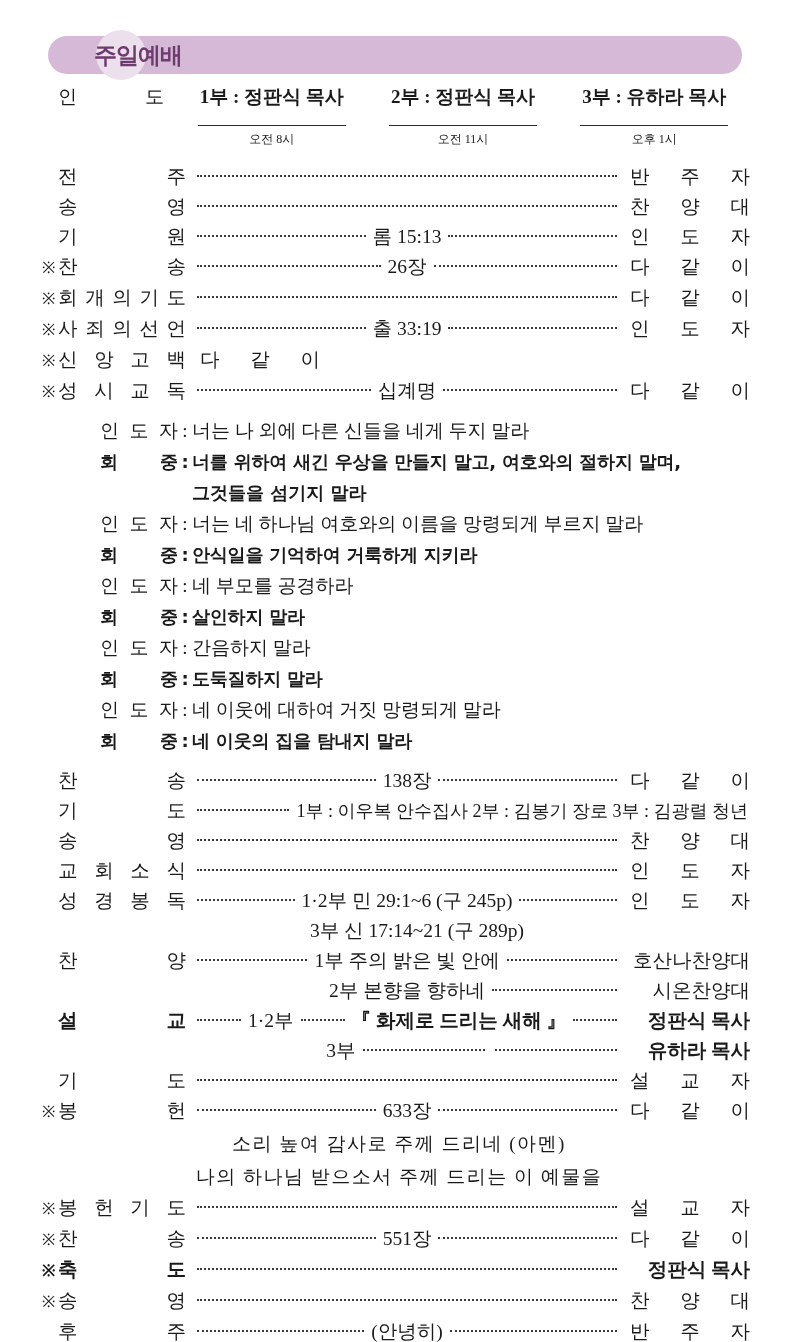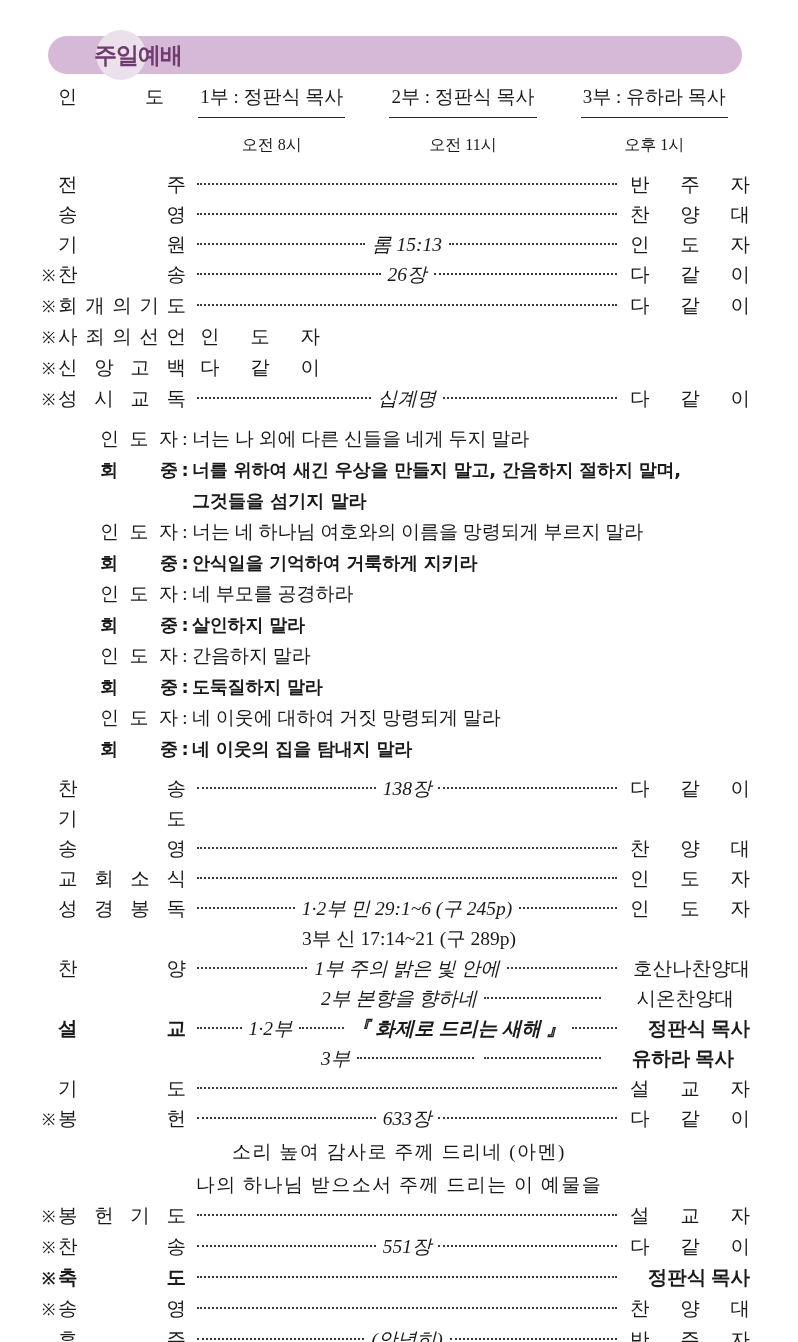--- a/index.html
+++ b/index.html
@@ -83,28 +83,29 @@
     flex: 1 1 auto;
     display: flex;
   }
   .svc-col {
     flex: 1 1 0;
     text-align: center;
   }
   .svc-col .who {
     display: inline-block;
     border-bottom: 1.4px solid #2a2a2a;
-    padding: 0 2px 7px 2px;
+    padding: 0 2px 15px 2px;
     font-size: 19px;
     white-space: nowrap;
+    font-weight: bold;
   }
   .svc-col .when {
     display: block;
-    margin-top: 17px;
-    font-size: 16px;
+    margin-top: 5px;
+    font-size: 12px;
   }
 
   
   .order-list {
     margin-top: 14px;
   }
   .row {
     display: flex;
     align-items: baseline;
     padding: 0 48px 0 42px;
@@ -142,21 +143,20 @@
     border-bottom: 2.2px dotted #3a3a3a;
     position: relative;
     top: -6px;
     min-width: 6px;
     margin: 0 5px;
   }
   .mid {
     flex: 0 0 auto;
     white-space: nowrap;
     padding: 0 2px;
-    font-style: italic;
   }
   .mid.bold { font-weight: bold; }
 
   .who-col {
     flex: 0 0 128px;
     width: 128px;
     display: flex;
     justify-content: space-between;
     padding-left: 8px;
     box-sizing: border-box;
@@ -164,21 +164,21 @@
   }
   .who-col.solid {
     display: block;
     text-align: right;
   }
 
   
   .subrow {
     display: flex;
     align-items: flex-start;
-    padding: 0 64px 0 42px;
+    padding: 0 48px 0 42px;
     font-size: 19.5px;
     line-height: 30px;
   }
   .subrow .pad { flex: 0 0 150px; }
   .subrow.bold { font-weight: bold; }
 
   
   .respond {
     margin: 8px 0 10px 0;
     padding: 0 48px 0 100px;
@@ -337,20 +337,25 @@
       </div>
       <div class="row">
         <div class="star">※</div>
         <div class="label spread">
           <span>사</span>
           <span>죄</span>
           <span>의</span>
           <span>선</span>
           <span>언</span>
         </div>
+        <div class="dotfill">
+          <div class="dots"></div>
+          <div class="mid">출 33:19</div>
+          <div class="dots"></div>
+        </div>
         <div class="who-col">
           <span>인</span>
           <span>도</span>
           <span>자</span>
         </div>
       </div>
       <div class="row">
         <div class="star">※</div>
         <div class="label spread">
           <span>신</span>
@@ -394,21 +399,21 @@
         </div>
         <div class="colon">:</div>
         <div class="txt">너는 나 외에 다른 신들을 네게 두지 말라</div>
       </div>
       <div class="rline cong">
         <div class="spk">
           <span>회</span>
           <span>중</span>
         </div>
         <div class="colon">:</div>
-        <div class="txt">너를 위하여 새긴 우상을 만들지 말고, 간음하지 절하지 말며,</div>
+        <div class="txt">너를 위하여 새긴 우상을 만들지 말고, 여호와의 절하지 말며,</div>
       </div>
       <div class="rline cont">그것들을 섬기지 말라</div>
       <div class="rline">
         <div class="spk">
           <span>인</span>
           <span>도</span>
           <span>자</span>
         </div>
         <div class="colon">:</div>
         <div class="txt">너는 네 하나님 여호와의 이름을 망령되게 부르지 말라</div>
@@ -490,20 +495,24 @@
           <span>다</span>
           <span>같</span>
           <span>이</span>
         </div>
       </div>
       <div class="row">
         <div class="star"></div>
         <div class="label spread">
           <span>기</span>
           <span>도</span>
+        </div>
+        <div class="dotfill">
+          <div class="dots"></div>
+          <div class="mid" style="font-size: 18px;">1부 : 이우복 안수집사   2부 : 김봉기 장로   3부 : 김광렬 청년</div>
         </div>
       </div>
       <div class="row">
         <div class="star"></div>
         <div class="label spread">
           <span>송</span>
           <span>영</span>
         </div>
         <div class="dotfill">
           <div class="dots"></div>

